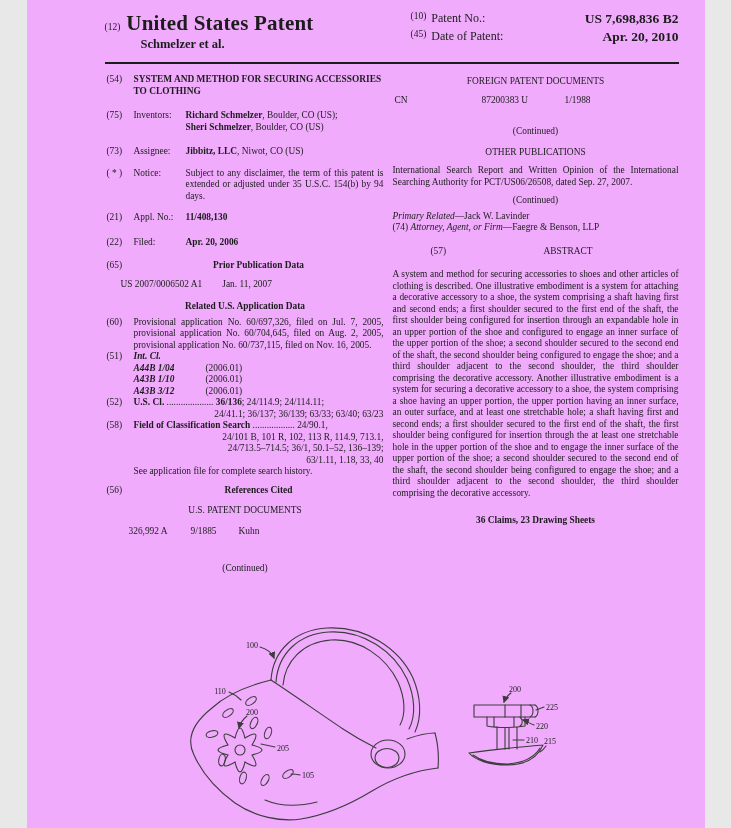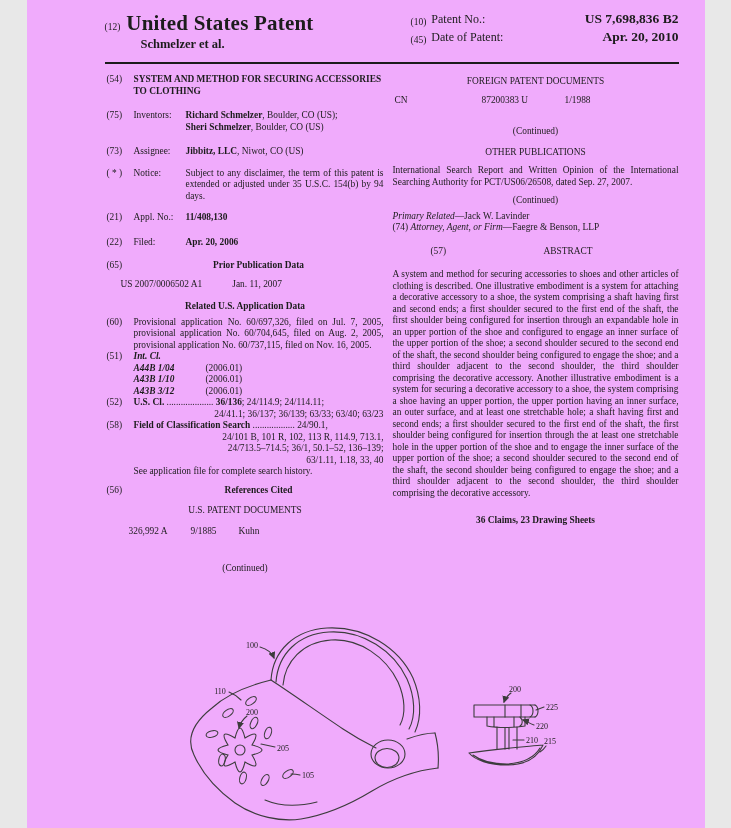--- a/index.html
+++ b/index.html
@@ -9,21 +9,21 @@
     overflow:hidden;margin:0 auto;
   }
   
   .hdr{position:absolute;left:78px;top:11px;width:574px;display:flex;justify-content:space-between;}
   .hdr-left{width:300px;}
   .hdr-title-row{display:flex;align-items:baseline;gap:6px;}
   .hdr-num{font-size:9.5px;}
   .hdr-title{font-size:21px;font-weight:bold;letter-spacing:.2px;}
   .hdr-author{font-size:12.5px;font-weight:bold;margin-left:36px;margin-top:1px;}
   .hdr-right{width:268px;font-size:12px;}
-  .hdr-r-row{display:flex;align-items:flex-end;margin-bottom:2px;}
+  .hdr-r-row{display:flex;align-items:flex-start;margin-bottom:2px;}
   .hdr-r-row .hdr-num{margin-right:5px;}
   .hdr-r-label{font-weight:normal;font-size:12px;}
   .hdr-r-value{font-weight:bold;font-size:13.5px;margin-left:auto;text-align:right;}
   .rule{position:absolute;left:78px;top:62px;width:574px;height:2px;background:#1c1c1c;}
   
   .col{position:absolute;top:74px;font-size:9.4px;line-height:11.5px;}
   .col-left{left:80px;width:277px;}
   .col-right{left:366px;width:286px;}
   .entry{display:flex;}
   .enum{width:27px;flex-shrink:0;}
@@ -35,21 +35,21 @@
   .ctr{text-align:center;}
   .rgt{text-align:right;}
   .labelled{display:flex;}
   .lbl{width:52px;flex-shrink:0;}
   .mb4{margin-bottom:4px;}  .mb7{margin-bottom:7px;}
   .mb9{margin-bottom:9px;}  .mb10{margin-bottom:10px;}
   .mb11{margin-bottom:11px;}.mb12{margin-bottom:12px;}
   .mb13{margin-bottom:13px;}.mb17{}
   .mt12{margin-top:12px;}   .mt16{margin-top:16px;}
   .mt20{margin-top:20px;}   .mt26{margin-top:26px;}
-  .pubrow{display:flex;gap:30px;margin-left:14px;}
+  .pubrow{display:flex;gap:20px;margin-left:14px;}
   .refrow{display:flex;margin-left:22px;}
   .refrow .r1{width:62px;} .refrow .r2{width:48px;}
   .forrow{display:flex;margin-left:2px;}
   .forrow .f1{width:87px;} .forrow .f2{width:55px;}
   .iclrow{display:flex;}
   .iclrow .code{width:72px;}
   .abs-head{display:flex;}
   .abs-head .ah-num{width:27px;}
   .abs-head .ah-title{flex:1;text-align:center;font-weight:normal;}
   

